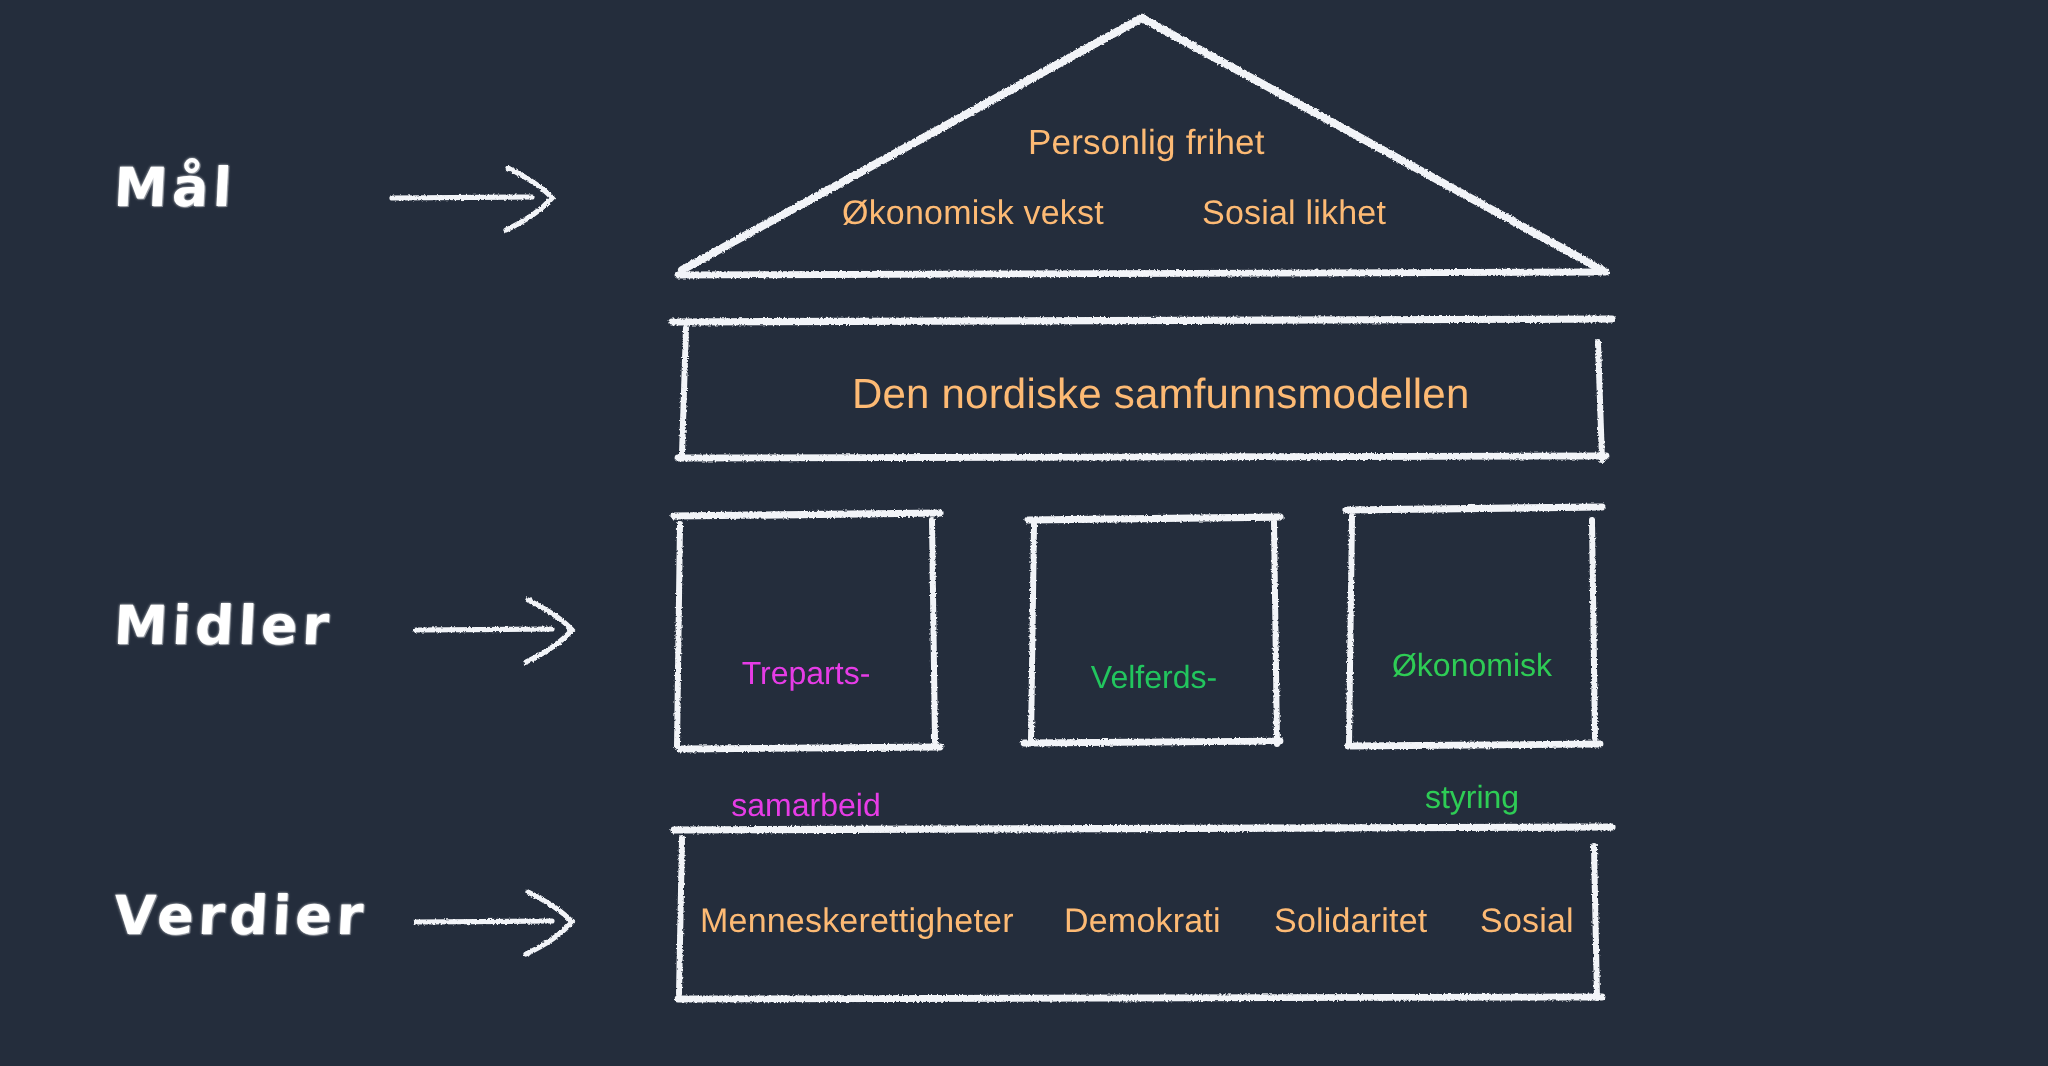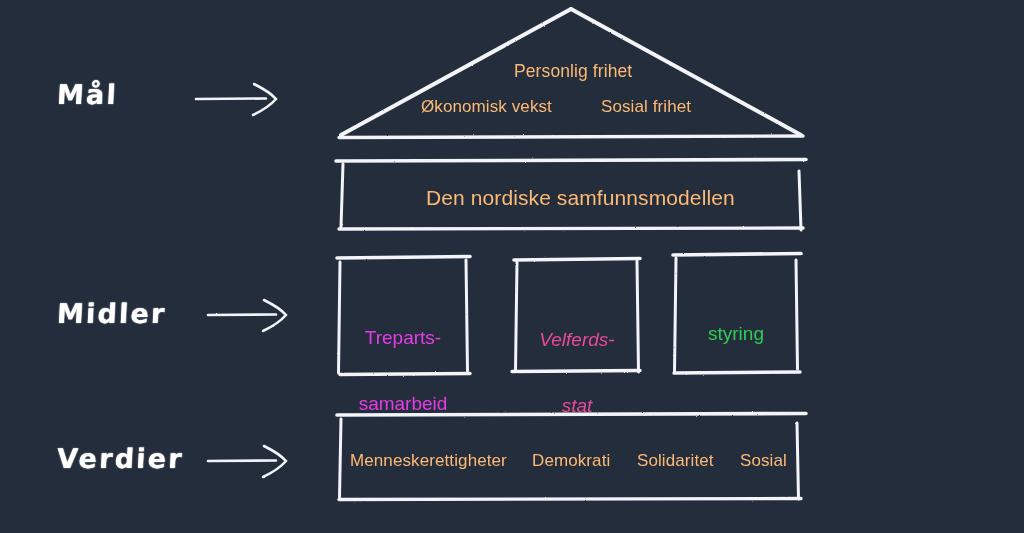--- a/index.html
+++ b/index.html
@@ -45,27 +45,27 @@
   .roof-main { font-size: 17.5px; }
   .roof-sub  { font-size: 17px; }
   
   .banner-text {
     font-size: 21px;
     font-weight: 400;
   }
   
   .pillar-text {
     position: absolute;
-    font-size: 19px;
+    font-size: 16px;
     line-height: 33px;
     text-align: center;
     white-space: pre-line;
   }
   .c-magenta { color: #e63ce6; }
-  .c-blue    { color: #ec4899; font-style: italic; }
+  .c-blue    { color: #22c55e; }
   .c-green   { color: #2ecc55; }
   
   .found-text { font-size: 17px; }
 </style>
 </head>
 <body>
 
 <div id="stage">
 
   <svg class="svg-layer" viewBox="0 0 1024 533">
@@ -139,35 +139,35 @@
       </g>
     </g>
   </svg>
 
   <div class="txt rail-label" style="left:57px; top:79px;">Mål</div>
   <div class="txt rail-label" style="left:57px; top:298px;">Midler</div>
   <div class="txt rail-label" style="left:57px; top:443px;">Verdier</div>
 
   <div class="txt roof-main" style="left:514px; top:61px;">Personlig frihet</div>
   <div class="txt roof-sub" style="left:421px; top:97px;">Økonomisk vekst</div>
-  <div class="txt roof-sub" style="left:601px; top:97px;">Sosial frihet</div>
+  <div class="txt roof-sub" style="left:601px; top:97px;">Sosial likhet</div>
 
   <div class="txt banner-text" style="left:426px; top:186px;">Den nordiske samfunnsmodellen</div>
 
   <div class="pillar-text c-magenta" style="left:337px; top:288px; width:132px;">
     <div>Treparts-</div>
     <div>samarbeid</div>
   </div>
 
   <div class="pillar-text c-blue" style="left:513px; top:290px; width:128px;">
     <div>Velferds-</div>
-    <div>stat</div>
   </div>
 
   <div class="pillar-text c-green" style="left:673px; top:284px; width:126px;">
+    <div>Økonomisk</div>
     <div>styring</div>
   </div>
 
   <div class="txt found-text" style="left:350px; top:451px;">Menneskerettigheter</div>
   <div class="txt found-text" style="left:532px; top:451px;">Demokrati</div>
   <div class="txt found-text" style="left:637px; top:451px;">Solidaritet</div>
   <div class="txt found-text" style="left:740px; top:451px;">Sosial</div>
 
 </div>
 

